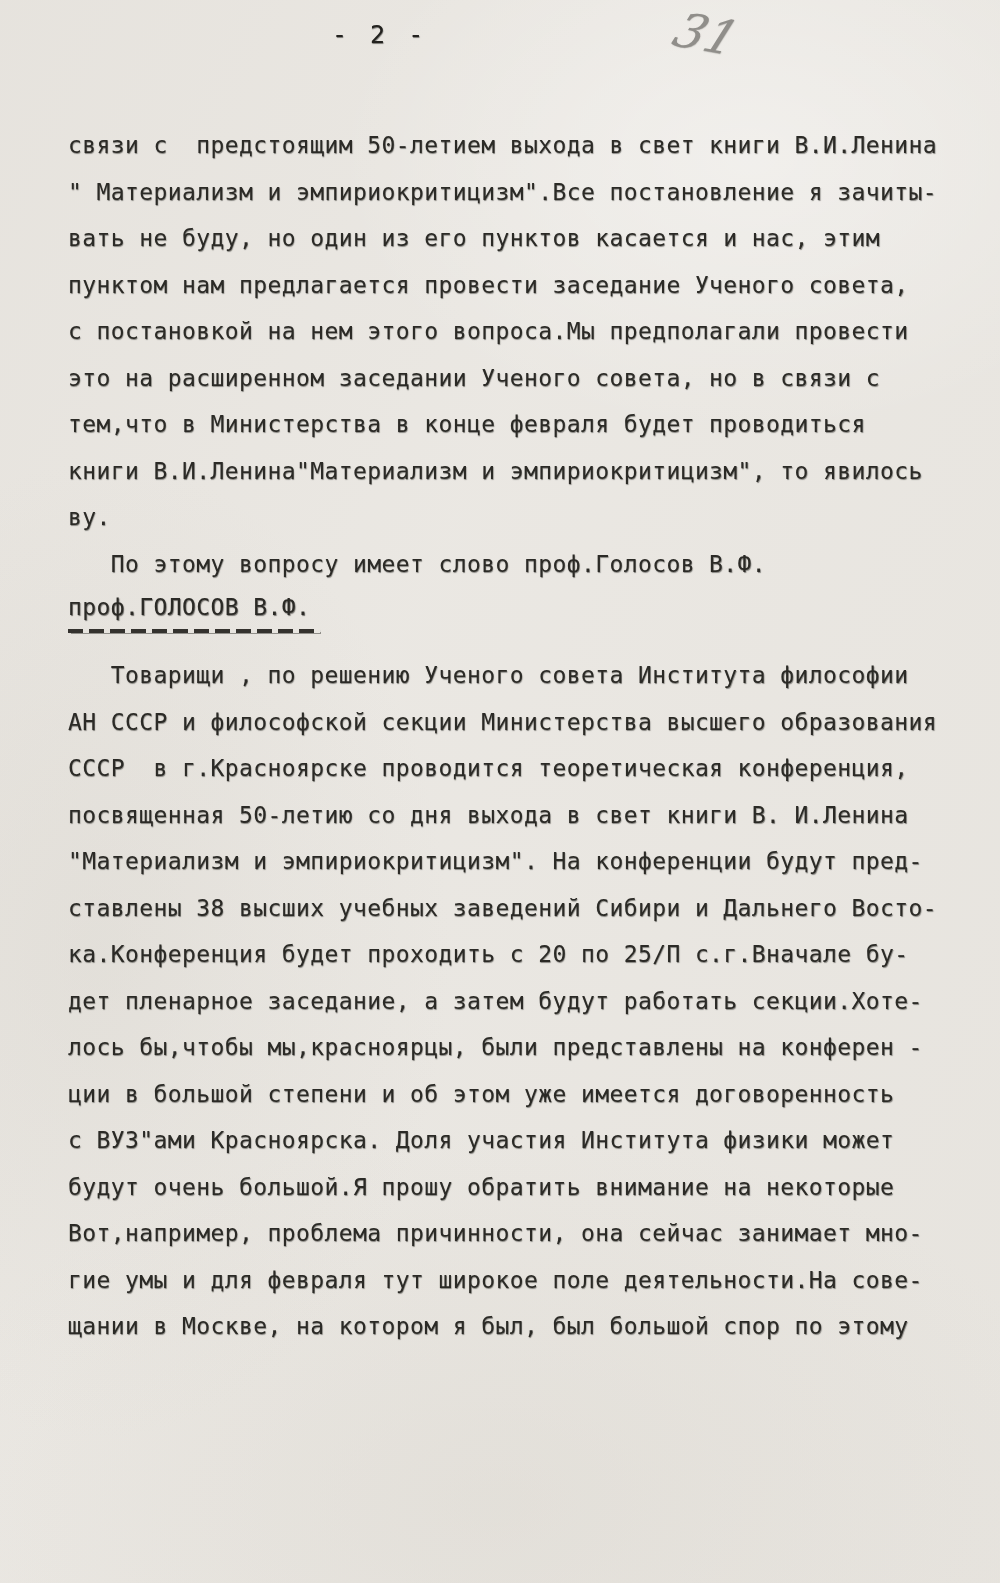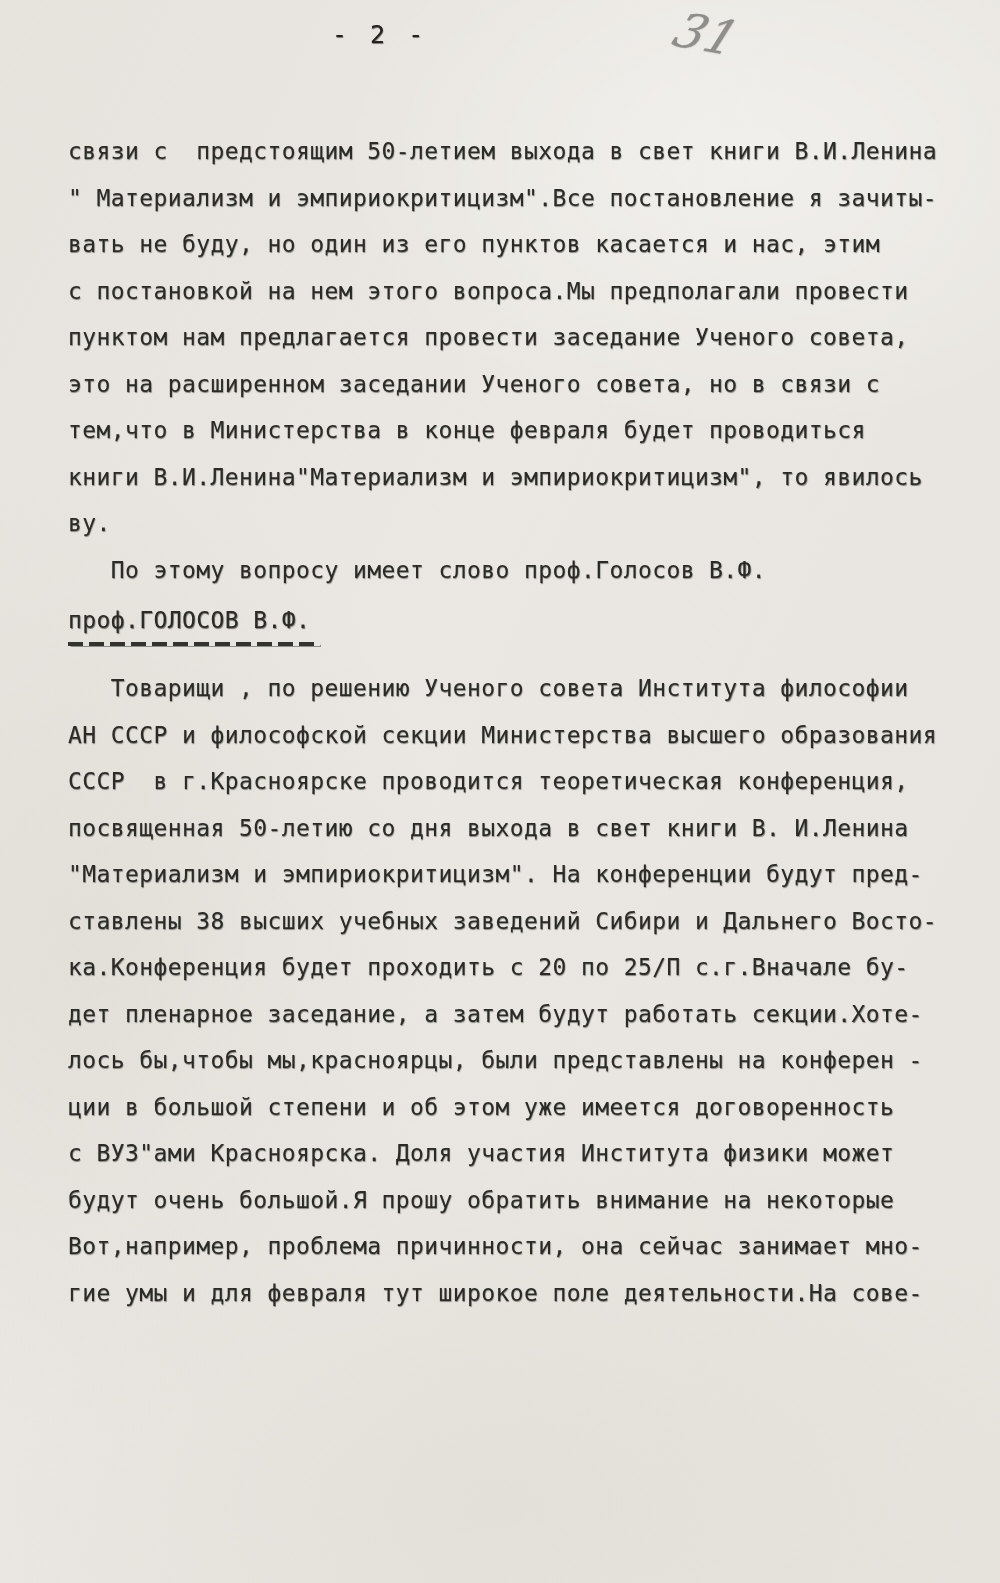--- a/index.html
+++ b/index.html
@@ -39,33 +39,32 @@
     font-family: "DejaVu Serif", "Liberation Serif", serif;
     font-style: italic;
     font-size: 48px;
     color: #908e8a;
     transform: rotate(10deg) skewX(-12deg);
     text-shadow: 0.5px 0.5px 1px rgba(130,128,124,0.5);
   }
   .text-column {
     position: absolute;
     left: 68px;
-    top: 128px;
+    top: 122px;
     width: 890px;
   }
   .line {
     white-space: pre;
     font-size: 23px;
     line-height: 46.5px;
     height: 46.5px;
     letter-spacing: 0.4px;
     text-shadow: 0.6px 0.6px 0.9px rgba(38,37,33,0.5);
   }
   .speaker {
-    margin-top: 7px;
   }
   .speaker .heading-text {
     white-space: pre;
     font-size: 23px;
     line-height: 40px;
     letter-spacing: 0.4px;
     text-shadow: 0.7px 0.7px 1px rgba(38,37,33,0.6);
   }
   .dashed-underline {
     width: 252px;
@@ -90,22 +89,22 @@
   <div class="pageno">- 2 -</div>
 
   <div class="handnote">31</div>
 
   <div class="text-column">
 
     <div class="paragraph">
         <div class="line">связи с  предстоящим 50-летием выхода в свет книги В.И.Ленина</div>
         <div class="line">" Материализм и эмпириокритицизм".Все постановление я зачиты-</div>
         <div class="line">вать не буду, но один из его пунктов касается и нас, этим</div>
+        <div class="line">пунктом нам предлагается провести заседание Ученого совета,</div>
         <div class="line">с постановкой на нем этого вопроса.Мы предполагали провести</div>
-        <div class="line">пунктом нам предлагается провести заседание Ученого совета,</div>
         <div class="line">это на расширенном заседании Ученого совета, но в связи с</div>
         <div class="line">тем,что в Министерства в конце февраля будет проводиться</div>
         <div class="line">книги В.И.Ленина"Материализм и эмпириокритицизм", то явилось</div>
         <div class="line">ву.</div>
       </div>
 
     <div class="paragraph">
         <div class="line">   По этому вопросу имеет слово проф.Голосов В.Ф.</div>
       </div>
 
@@ -122,17 +121,18 @@
         <div class="line">"Материализм и эмпириокритицизм". На конференции будут пред-</div>
         <div class="line">ставлены 38 высших учебных заведений Сибири и Дальнего Восто-</div>
         <div class="line">ка.Конференция будет проходить с 20 по 25/П с.г.Вначале бу-</div>
         <div class="line">дет пленарное заседание, а затем будут работать секции.Хоте-</div>
         <div class="line">лось бы,чтобы мы,красноярцы, были представлены на конферен -</div>
         <div class="line">ции в большой степени и об этом уже имеется договоренность</div>
         <div class="line">с ВУЗ"ами Красноярска. Доля участия Института физики может</div>
         <div class="line">будут очень большой.Я прошу обратить внимание на некоторые</div>
         <div class="line">Вот,например, проблема причинности, она сейчас занимает мно-</div>
         <div class="line">гие умы и для февраля тут широкое поле деятельности.На сове-</div>
+        <div class="line">щании в Москве, на котором я был, был большой спор по этому</div>
       </div>
 
   </div>
 
 </div>
 
 </body></html>

